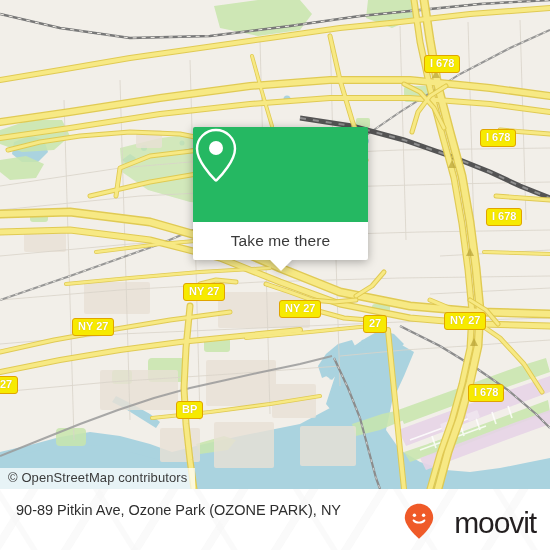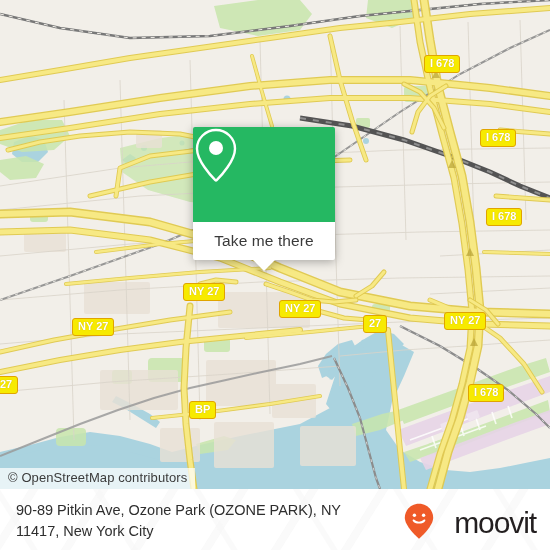--- a/index.html
+++ b/index.html
@@ -13,21 +13,21 @@
   
   #attribution{
     position:absolute;left:0;bottom:0;
     background:rgba(255,255,255,.72);
     padding:2px 8px 3px 8px;
     font-size:13px;color:#3b3b3b;letter-spacing:.1px;
     line-height:16px;white-space:nowrap;
   }
 
   
-  #popup{position:absolute;left:193px;top:127px;width:142px;filter:drop-shadow(0 2px 5px rgba(0,0,0,.30));}
+  #popup{position:absolute;left:193px;top:127px;width:175px;filter:drop-shadow(0 2px 5px rgba(0,0,0,.30));}
   #popup-body{background:#25b862;height:95px;border-radius:2px 2px 0 0;display:flex;align-items:center;justify-content:center;}
   #popup-footer{background:#fff;height:38px;border-radius:0 0 2px 2px;display:flex;align-items:center;justify-content:center;}
   #popup-footer span{font-size:15.5px;color:#3a3a3a;letter-spacing:.1px;}
   #popup-tail{position:absolute;left:50%;margin-left:-11px;top:133px;width:0;height:0;
     border-left:11px solid transparent;border-right:11px solid transparent;border-top:11px solid #fff;}
 
   
   #footer{position:absolute;left:0;top:489px;width:550px;height:73px;background:#fff;overflow:hidden;}
   #footer-watermark{position:absolute;left:0;top:0;width:550px;height:61px;opacity:.30;}
   #footer-text{position:absolute;left:16px;top:11px;width:370px;font-size:14.5px;line-height:21px;color:#2e2e2e;}
@@ -296,21 +296,21 @@
     <div class="shield" style="left:424px;top:55px">I 678</div>
     <div class="shield" style="left:480px;top:129px">I 678</div>
     <div class="shield" style="left:486px;top:208px">I 678</div>
     <div class="shield" style="left:468px;top:384px">I 678</div>
     <div class="shield" style="left:183px;top:283px">NY 27</div>
     <div class="shield" style="left:279px;top:300px">NY 27</div>
     <div class="shield" style="left:444px;top:312px">NY 27</div>
     <div class="shield" style="left:72px;top:318px">NY 27</div>
     <div class="shield" style="left:363px;top:315px">27</div>
     <div class="shield" style="left:-6px;top:376px">27</div>
-    <div class="shield" style="left:189px;top:401px">BP</div>
+    <div class="shield" style="left:176px;top:401px">BP</div>
 
     <div id="popup">
       <div id="popup-body">
         <span>
           <svg width="46" height="56" viewBox="0 0 46 56" aria-hidden="true">
             <path d="M23 3 C12.5 3 4 11.4 4 21.7 C4 33.5 18 49 22.3 53.2 a1 1 0 0 0 1.4 0 C28 49 42 33.5 42 21.7 C42 11.4 33.5 3 23 3 Z" fill="none" stroke="#ffffff" stroke-width="2.4"></path>
             <circle cx="23" cy="21" r="7" fill="#ffffff"></circle>
           </svg>
         </span>
       </div>
@@ -340,21 +340,20 @@
           <path d="M90 -10 L140 70"></path>
           <path d="M190 -10 L240 70"></path>
         <path d="M290 -10 L340 70"></path>
           <path d="M390 -10 L440 70"></path>
           <path d="M490 -10 L540 70"></path>
       </g>
     </svg>
 
     <div id="footer-text">
       <div>90-89 Pitkin Ave, Ozone Park (OZONE PARK), NY</div>
-      <div>11417, New York City</div>
     </div>
 
     <div id="logo">
       <span>
         <svg width="30" height="36" viewBox="0 0 30 36" aria-hidden="true">
           <path d="M15 0.8 C7 0.8 0.8 7 0.8 14.8 C0.8 22.6 12.2 33.4 14.4 35.2 a1 1 0 0 0 1.2 0 C17.8 33.4 29.2 22.6 29.2 14.8 C29.2 7 23 0.8 15 0.8 Z" fill="#ef5a28"></path>
           <circle cx="10.4" cy="12.2" r="1.7" fill="#ffffff"></circle>
           <circle cx="19.6" cy="12.2" r="1.7" fill="#ffffff"></circle>
           <path d="M9.6 17.4 C11.6 20.4 18.4 20.4 20.4 17.4" fill="none" stroke="#ffffff" stroke-width="1.9" stroke-linecap="round"></path>
         </svg>

